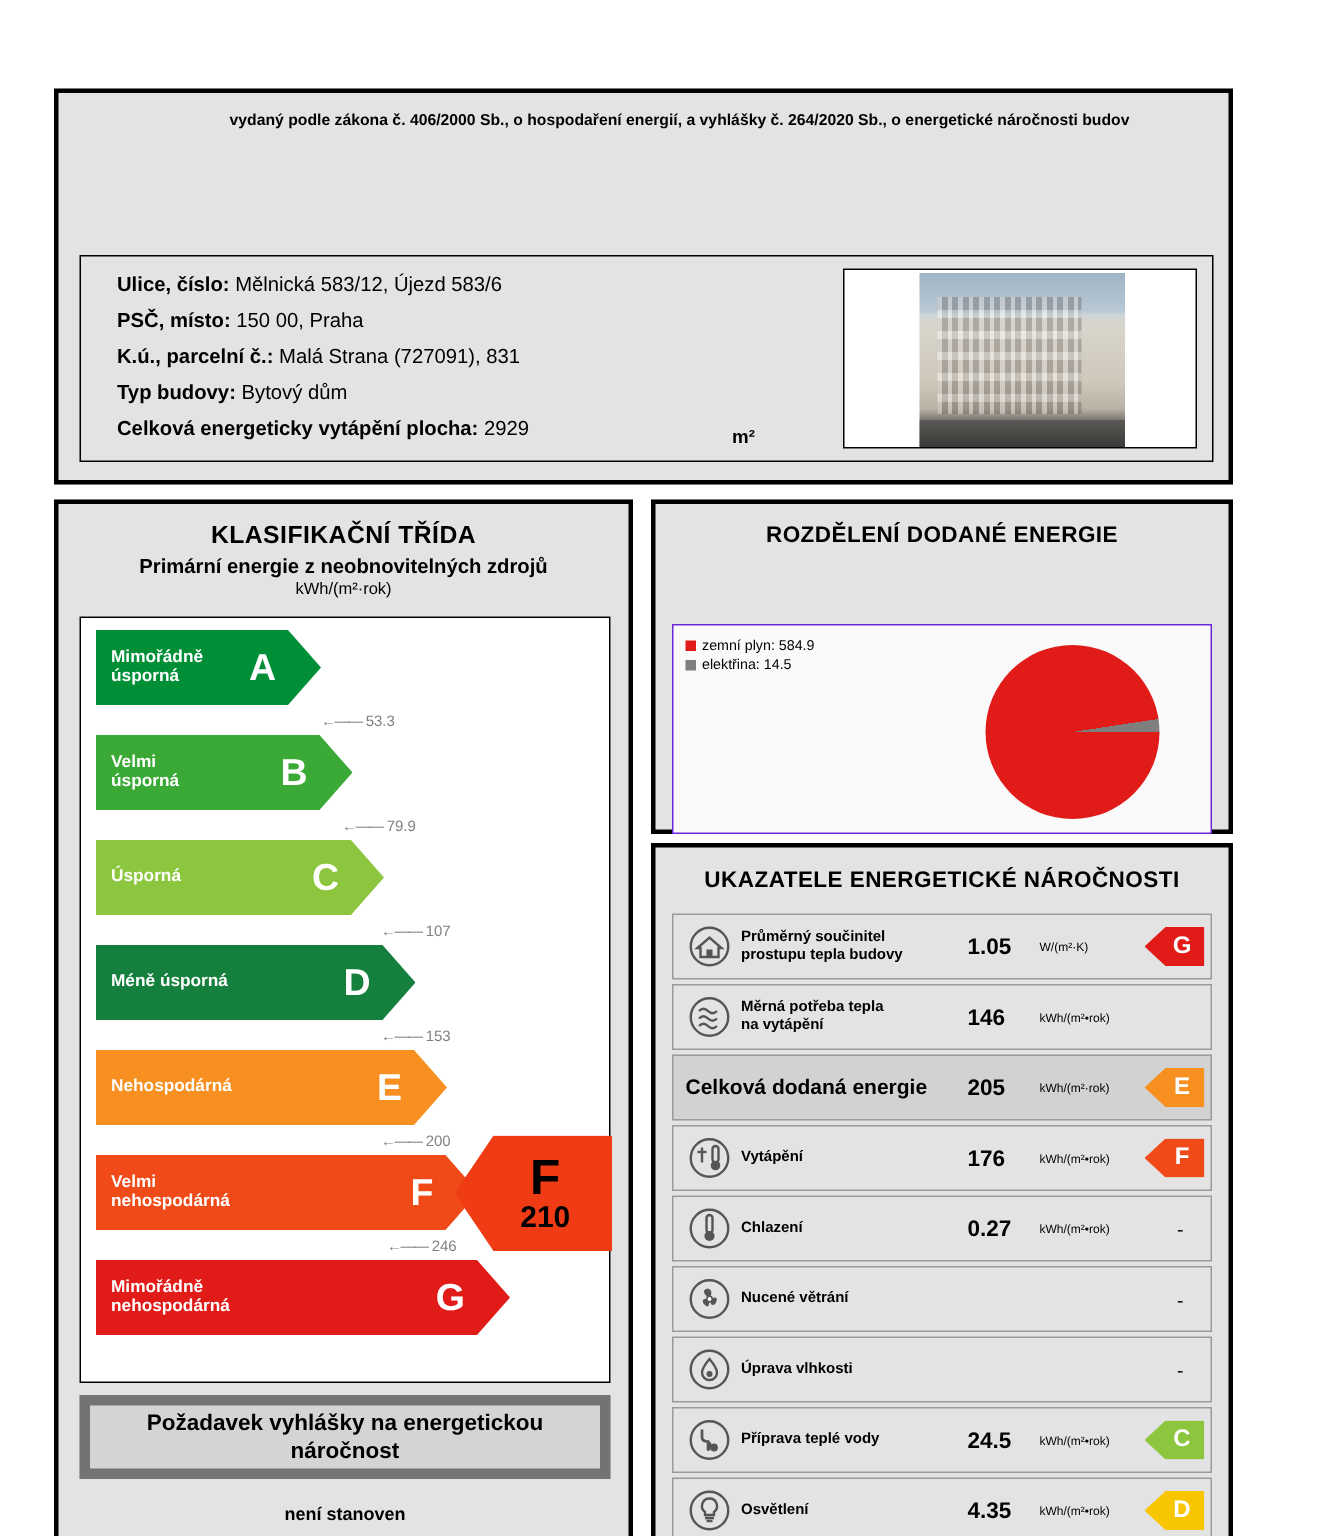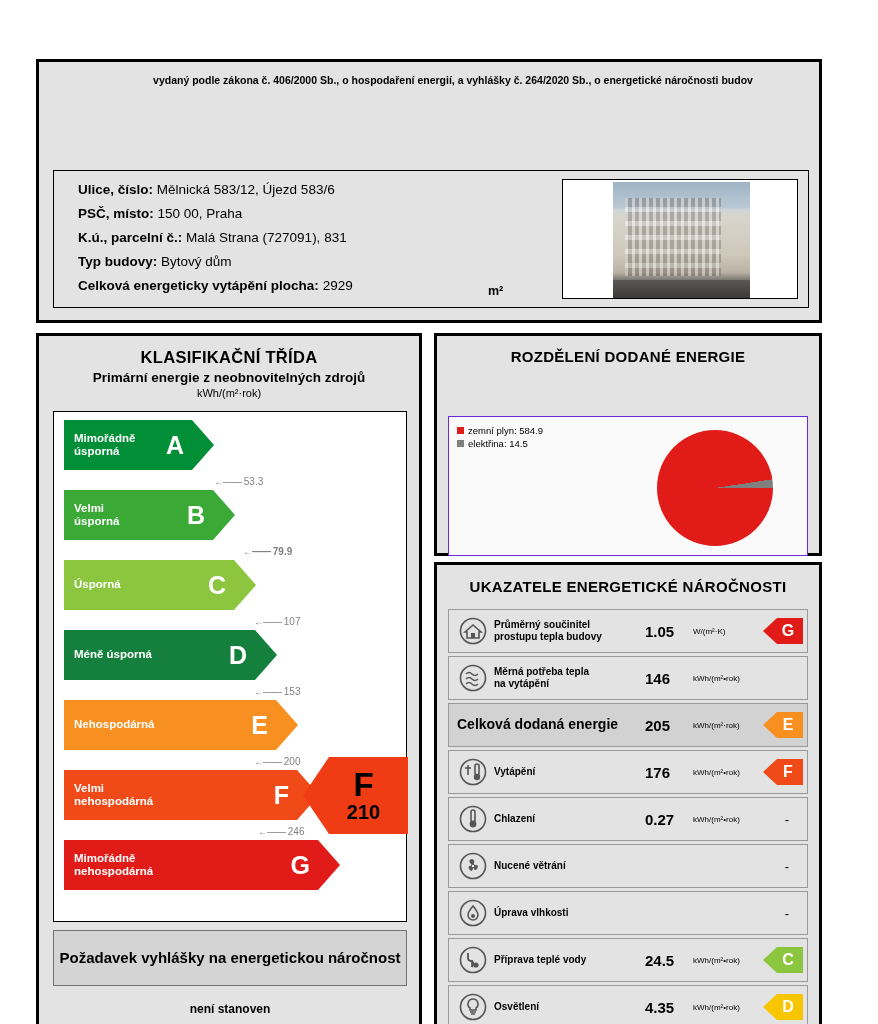--- a/index.html
+++ b/index.html
@@ -181,21 +181,21 @@
     justify-content: center;
     color: #000;
   }
   .pointer .pl { font-size: 33px; font-weight: bold; line-height: 1; margin-left: 16px;}
   .pointer .pv { font-size: 20px; font-weight: bold; line-height: 1.1; margin-left: 16px;}
 
   .req-box {
     position: absolute;
     left: 14px; top: 594px;
     width: 354px; height: 56px;
-    border: 1px solid #737373;
+    border: 7px solid #737373;
     background: #d4d4d4;
     display: flex;
     align-items: center;
     justify-content: center;
     text-align: center;
   }
   .req-box span {
     font-size: 15px;
     font-weight: bold;
     color: #000;
@@ -413,21 +413,21 @@
         <span class="arrow">←——</span>&nbsp;<span>53.3</span>
       </div>
 
       <div class="band" style="top:78px;">
         <div class="shape" style="width:171px;background:#3aa935;">
           <div class="btext">Velmi
 úsporná</div>
           <div class="bletter">B</div>
         </div>
       </div>
-      <div class="tick" style="left:189px; top:134px;font-weight:bold;">
+      <div class="tick" style="left:174px; top:134px;">
         <span class="arrow">←——</span>&nbsp;<span>79.9</span>
       </div>
 
       <div class="band" style="top:148px;">
         <div class="shape" style="width:192px;background:#8cc63f;">
           <div class="btext">Úsporná</div>
           <div class="bletter">C</div>
         </div>
       </div>
       <div class="tick" style="left:200px; top:204px;">

